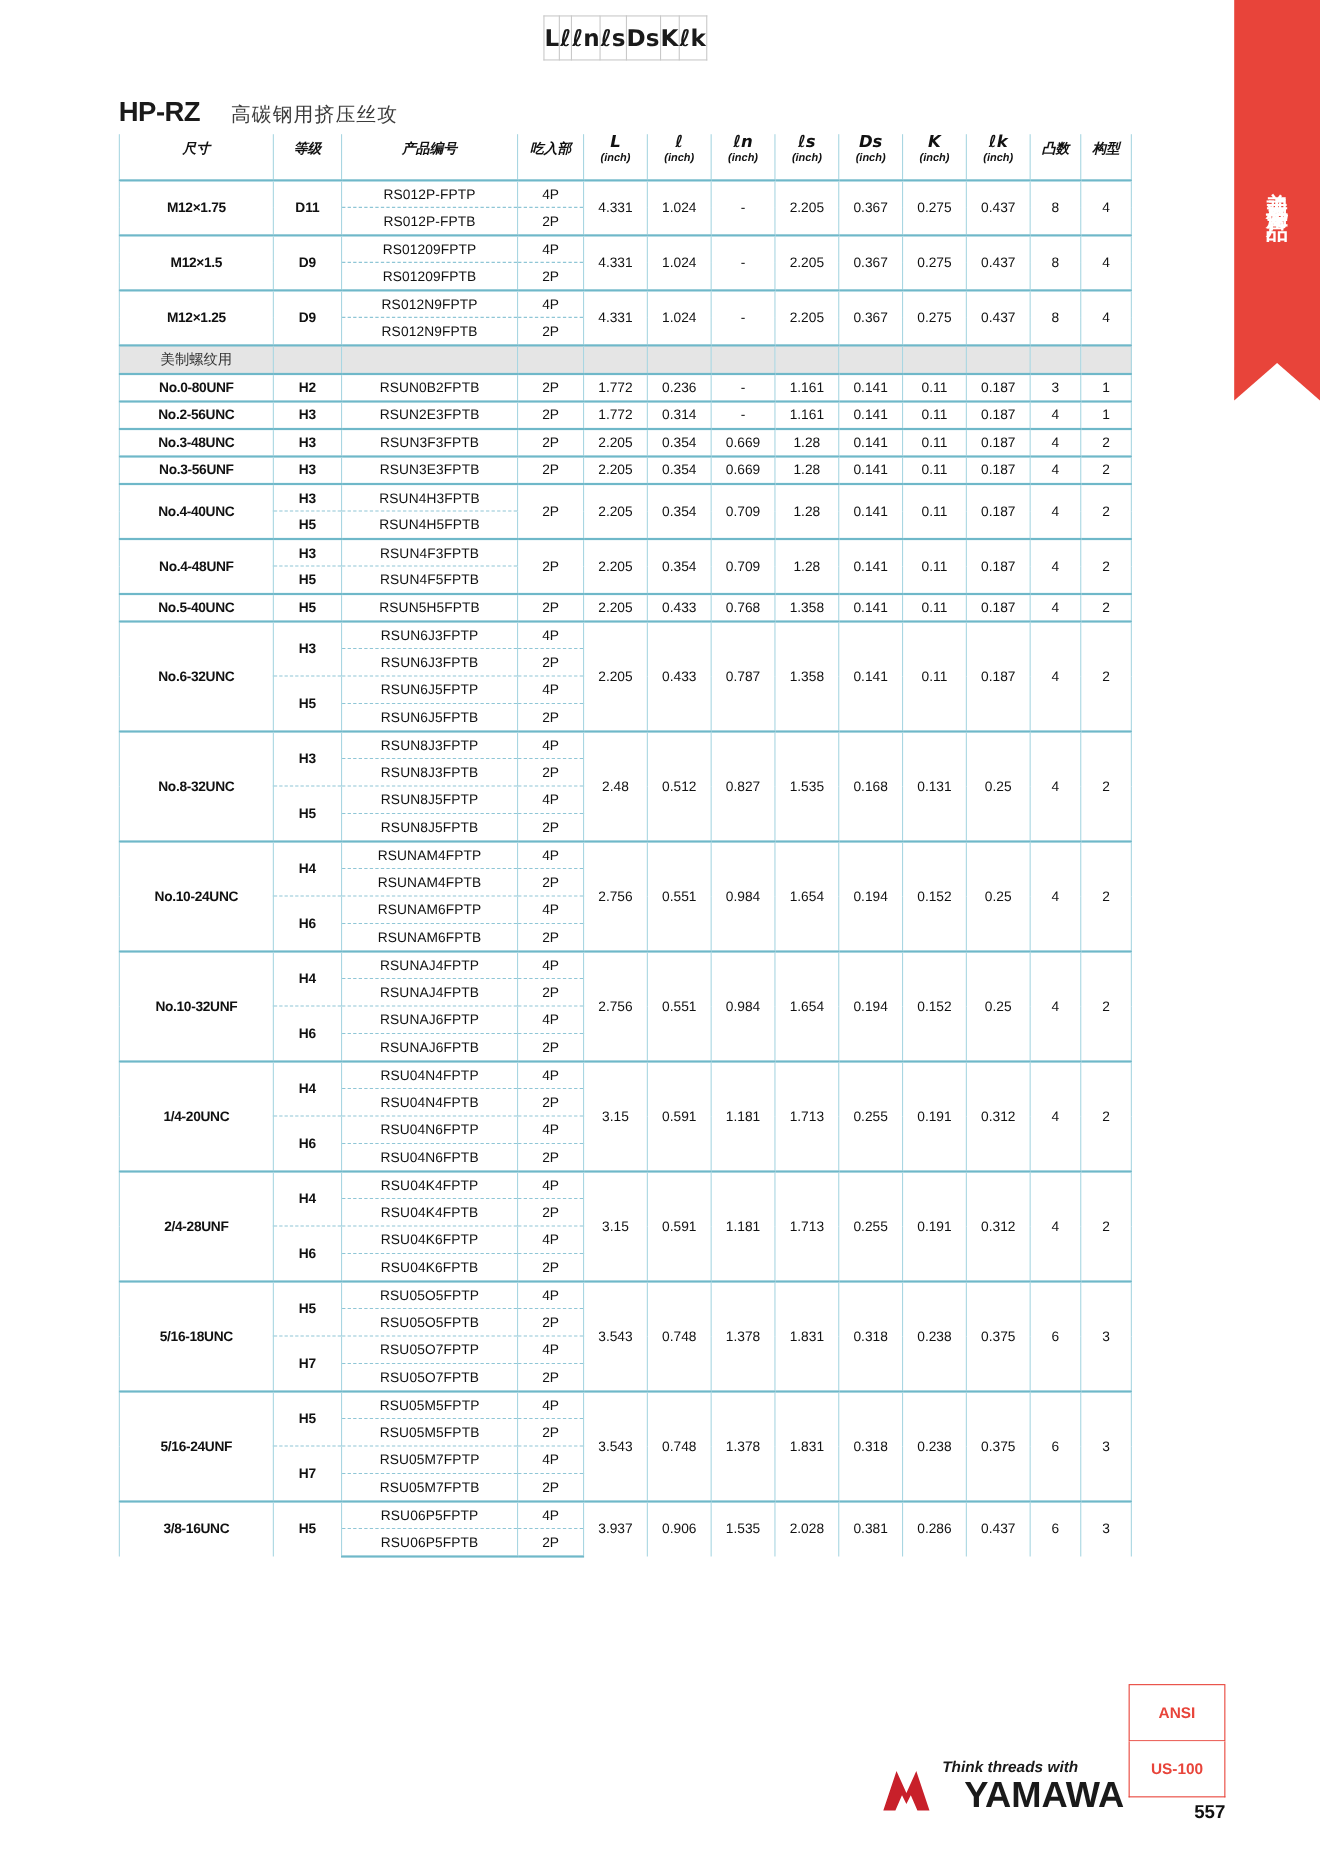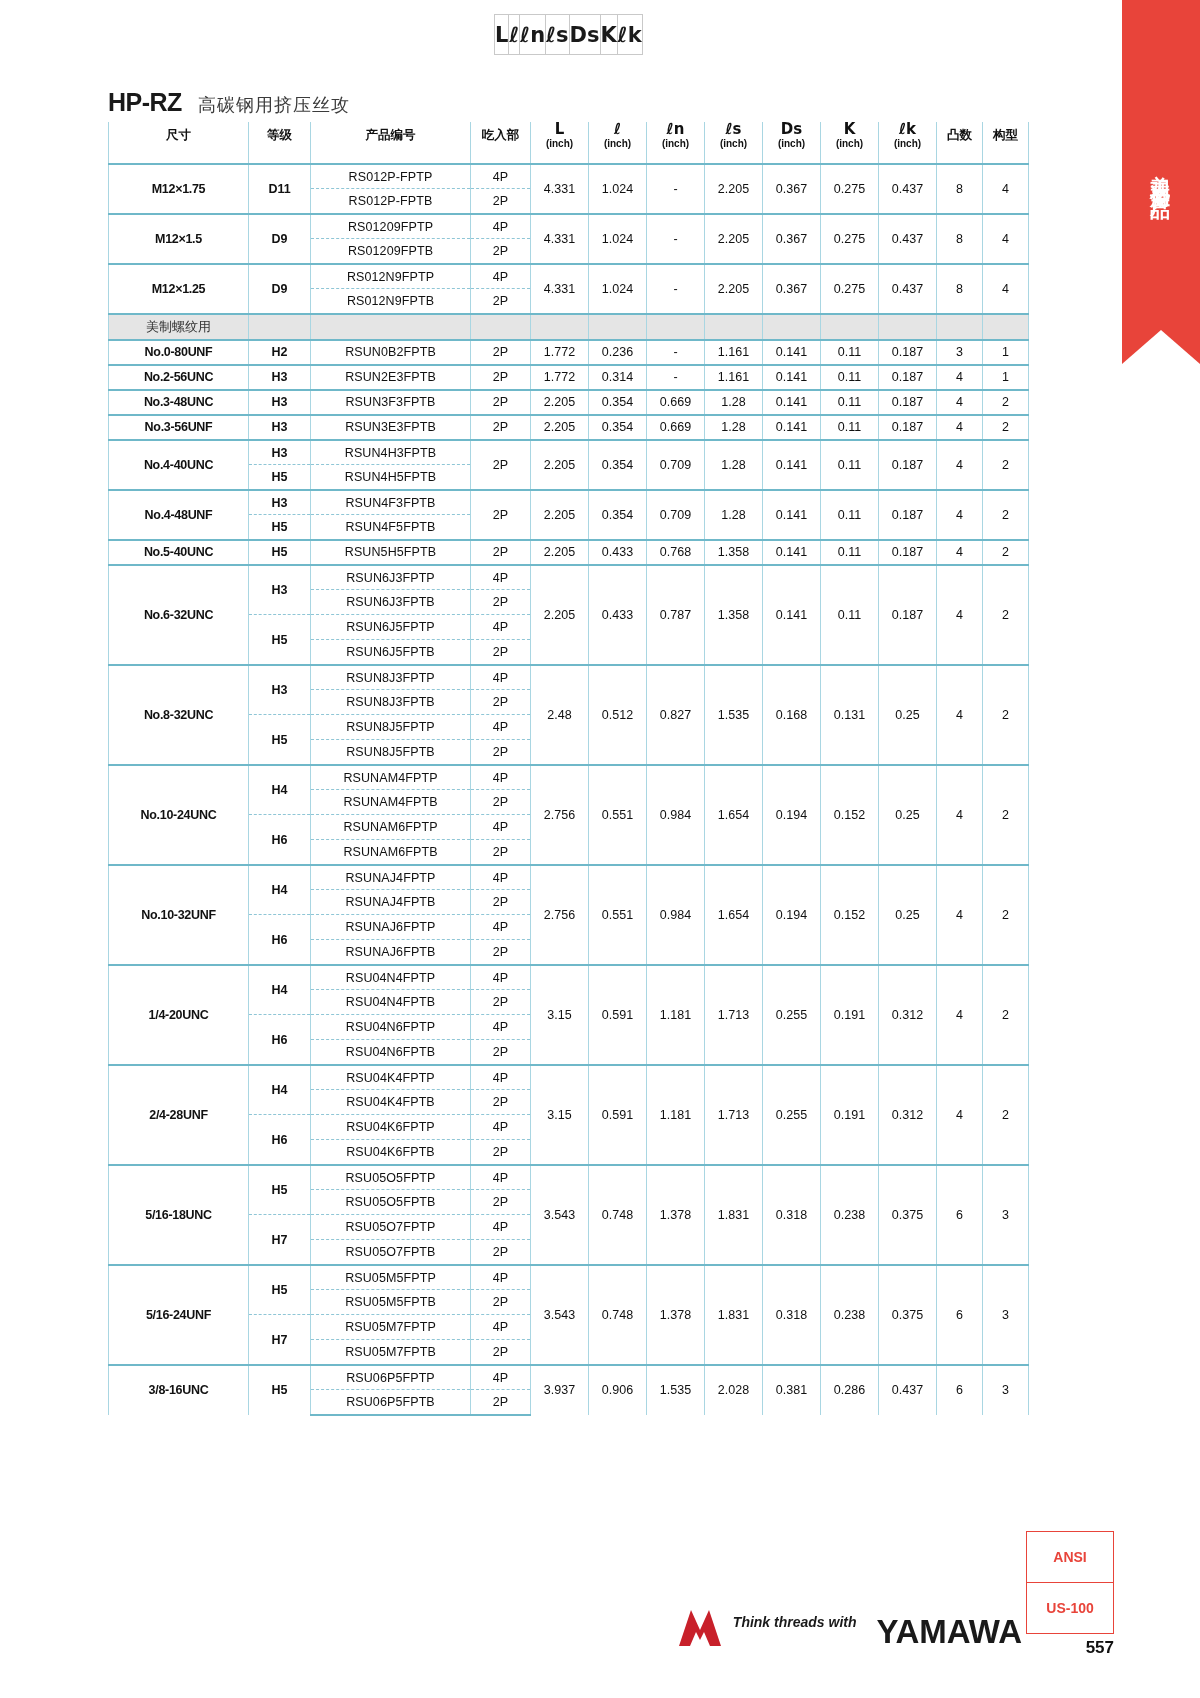--- a/index.html
+++ b/index.html
@@ -60,21 +60,21 @@
     font-weight: bold;
     height: 40px;
     border: 1px solid #c9c9c9;
     font-family: "DejaVu Sans", sans-serif;
   }
 
   
   .title-row {
     position: absolute;
     left: 108px; top: 88px;
-    display: flex; align-items: baseline; gap: 16px;
+    display: flex; align-items: baseline; gap: 28px;
   }
   .title-code {
     font-size: 25px; font-weight: bold; color: #1a1a1a;
     letter-spacing: -0.5px;
   }
   .title-cn {
     font-size: 18px; color: #3b3b3b;
     letter-spacing: 1px;
   }
 
@@ -96,21 +96,21 @@
     vertical-align: middle;
     color: #111;
     font-size: 12.5px;
     padding: 0;
   }
   table.main th {
     font-weight: bold;
     border-left: 1px solid #a9d6e2;
     border-right: 1px solid #a9d6e2;
   }
-  thead tr.hdr th { height: 36px; padding-bottom: 14px; }
+  thead tr.hdr th { height: 36px; padding-bottom: 14px; font-style: italic; }
   thead tr.hdr { border-bottom: 2px solid #4a4a4a; }
 
   .hdr-cn { font-size: 13px; font-weight: bold; color: #111; }
   .hdr-sym {
     font-size: 15px; font-weight: bold; color: #111;
     font-family: "DejaVu Sans", sans-serif;
     line-height: 1.05;
   }
   .hdr-unit { font-size: 10px; font-weight: bold; color: #111; display: block; }
 
@@ -148,21 +148,21 @@
     left: 0; bottom: 26px;
     width: 1200px;
     height: 80px;
   }
   .logo-block {
     position: absolute;
     right: 178px; bottom: 24px;
     display: flex; align-items: flex-end; gap: 10px;
   }
   .logo-mark { width: 46px; height: 42px; }
-  .logo-text { display: flex; line-height: 1; }
+  .logo-text { display: flex; flex-direction: column; line-height: 1; }
   .logo-tag {
     font-size: 14px; font-style: italic; color: #1a1a1a;
     margin-bottom: 2px; font-weight: bold;
   }
   .logo-name {
     font-size: 33px; font-weight: bold; color: #1a1a1a; letter-spacing: 0px; margin-left: 20px;
   }
   .badge {
     position: absolute;
     right: 86px; bottom: 14px;

